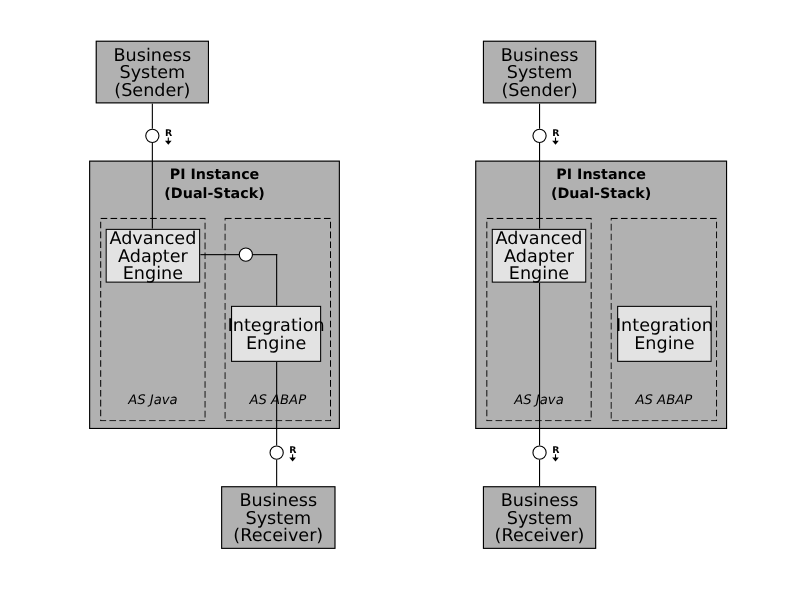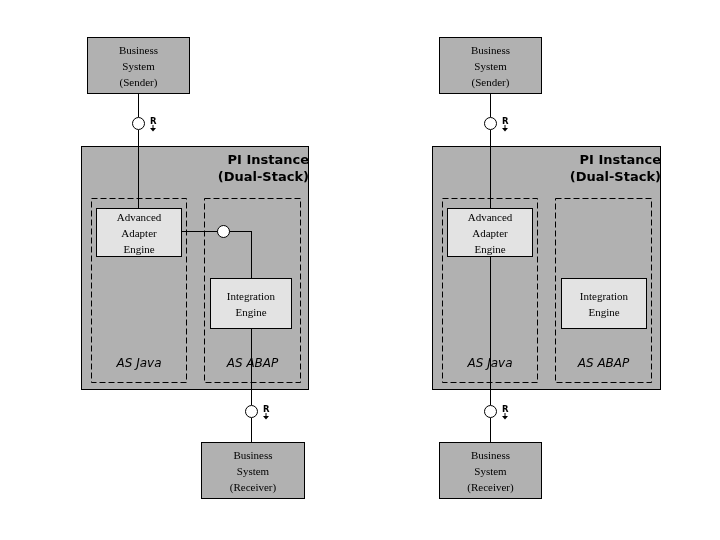--- a/index.html
+++ b/index.html
@@ -20,28 +20,28 @@
     background:var(--bg);
     overflow:hidden;
   }
   .box{
     position:absolute;
     box-sizing:border-box;
     border:1px solid var(--line);
     display:flex;align-items:center;justify-content:center;
     text-align:center;
     white-space:pre-line;
-    font-size:11px;line-height:16px;font-family:Liberation Serif, serif;
+    font-size:16px;line-height:16px;
   }
   .sysbox{background:var(--sys-fill);}
   .pibox{background:var(--sys-fill);}
   .engine{background:var(--engine-fill);}
   .pititle{
     position:absolute;
-    text-align:right;
+    text-align:center;
     font-weight:bold;
     font-size:13px;line-height:17px;
     white-space:pre-line;
   }
   .zone{position:absolute;}
   .zlabel{
     position:absolute;
     text-align:center;
     font-size:12px;line-height:14px;font-style:italic;
   }

